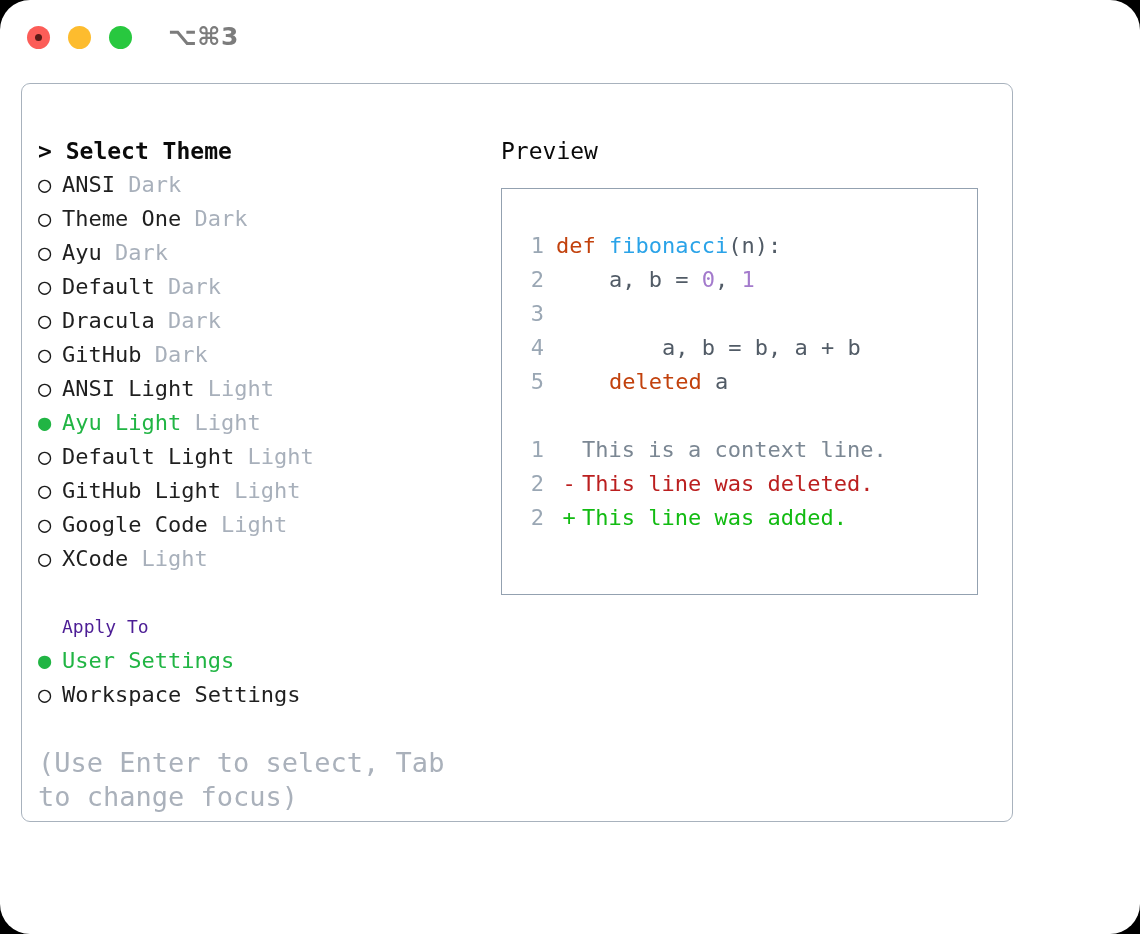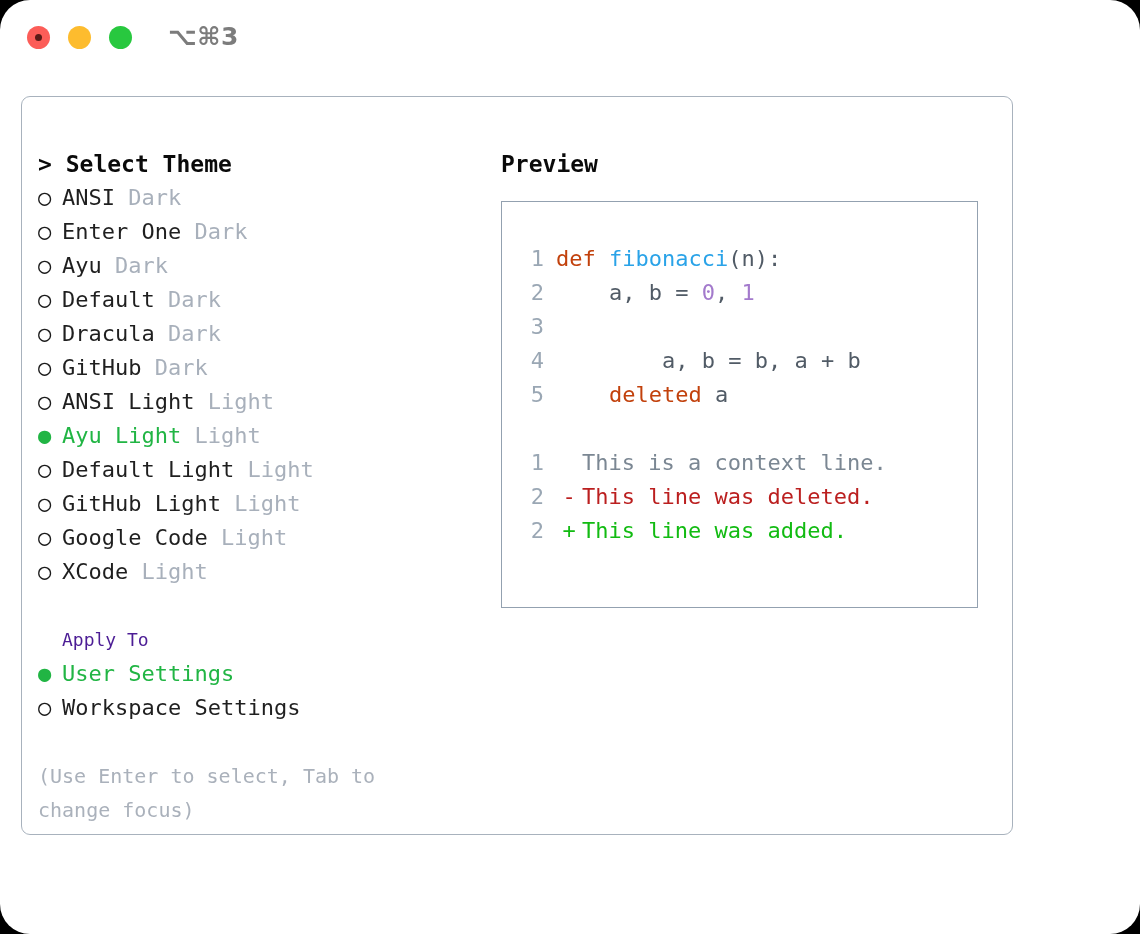--- a/index.html
+++ b/index.html
@@ -64,21 +64,21 @@
     font-weight: bold;
     color: #7c7c7c;
     letter-spacing: 0.5px;
     font-family: "DejaVu Sans", "Liberation Sans", sans-serif;
   }
 
   
   .panel {
     position: absolute;
     left: 21px;
-    top: 96px;
+    top: 83px;
     width: 992px;
     height: 739px;
     border: 1.5px solid #a8b2bd;
     border-radius: 9px;
     box-sizing: border-box;
     background: #ffffff;
   }
 
   
   .left-col {
@@ -122,37 +122,37 @@
   .section-label {
     font-size: 18px;
     line-height: 34px;
     color: #4c1d95;
     padding-left: 24px;
     white-space: pre;
   }
 
   .hint {
     margin-top: 34px;
-    font-size: 20px;
+    font-size: 27px;
     line-height: 34px;
     color: #aab1bb;
     width: 410px;
     white-space: pre-wrap;
   }
 
   
   .right-col {
     position: absolute;
     left: 479px;
     top: 50px;
     width: 500px;
   }
   .preview-title {
     font-size: 23px;
-    font-weight: bold;
+    font-weight: normal;
     color: #0a0a0a;
     line-height: 34px;
   }
   .preview-box {
     margin-top: 20px;
     width: 477px;
     height: 407px;
     border: 1.5px solid #93a1b0;
     box-sizing: border-box;
     background: #ffffff;
@@ -200,21 +200,21 @@
     </div>
     <div class="shortcut">⌥⌘3</div>
   </div>
 
   <div class="panel">
 
     <div class="left-col">
       <div class="prompt-title">&gt; Select Theme</div>
       <div id="theme-list">
           <div class="opt-row"><span class="bullet off">○</span><span class="opt-name">ANSI</span><span class="opt-variant"> Dark</span></div>
-          <div class="opt-row"><span class="bullet off">○</span><span class="opt-name">Enter One</span><span class="opt-variant"> Dark</span></div>
+          <div class="opt-row"><span class="bullet off">○</span><span class="opt-name">Theme One</span><span class="opt-variant"> Dark</span></div>
           <div class="opt-row"><span class="bullet off">○</span><span class="opt-name">Ayu</span><span class="opt-variant"> Dark</span></div>
           <div class="opt-row"><span class="bullet off">○</span><span class="opt-name">Default</span><span class="opt-variant"> Dark</span></div>
           <div class="opt-row"><span class="bullet off">○</span><span class="opt-name">Dracula</span><span class="opt-variant"> Dark</span></div>
           <div class="opt-row"><span class="bullet off">○</span><span class="opt-name">GitHub</span><span class="opt-variant"> Dark</span></div>
           <div class="opt-row"><span class="bullet off">○</span><span class="opt-name">ANSI Light</span><span class="opt-variant"> Light</span></div>
           <div class="opt-row"><span class="bullet on">●</span><span class="opt-name sel">Ayu Light</span><span class="opt-variant"> Light</span></div>
           <div class="opt-row"><span class="bullet off">○</span><span class="opt-name">Default Light</span><span class="opt-variant"> Light</span></div>
           <div class="opt-row"><span class="bullet off">○</span><span class="opt-name">GitHub Light</span><span class="opt-variant"> Light</span></div>
           <div class="opt-row"><span class="bullet off">○</span><span class="opt-name">Google Code</span><span class="opt-variant"> Light</span></div>
           <div class="opt-row"><span class="bullet off">○</span><span class="opt-name">XCode</span><span class="opt-variant"> Light</span></div>

